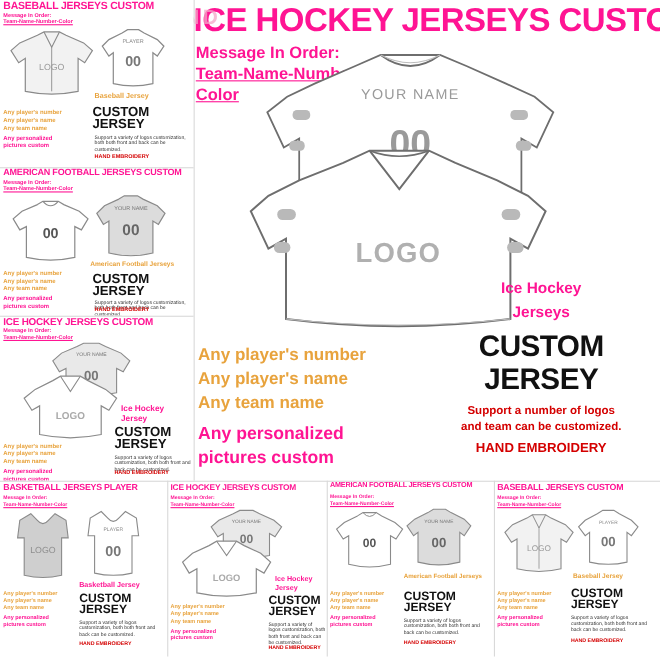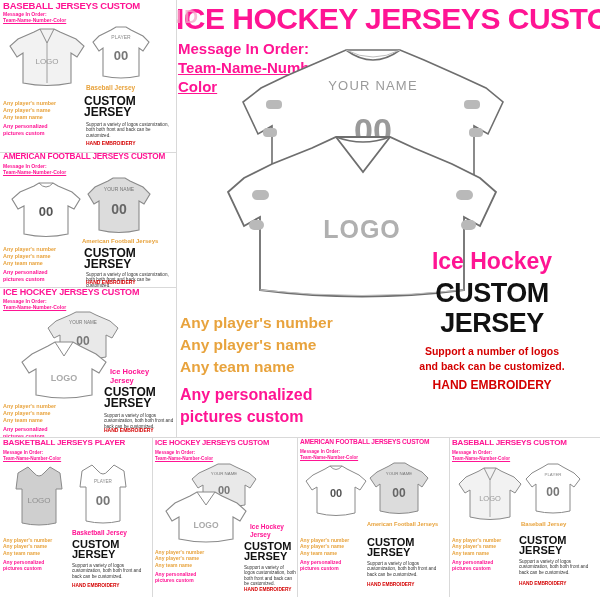--- a/index.html
+++ b/index.html
@@ -38,21 +38,21 @@
   .msgbox .l1{color:#ff1493;font-weight:bold;font-size:15px;line-height:18px;}
   .msgbox .l2{color:#ff1493;font-weight:bold;font-size:15px;line-height:19px;text-decoration:underline;}
 
   .centerfeat{
     position:absolute;left:180px;top:312px;width:210px;
     color:#e8a33d;font-weight:bold;font-size:15.5px;line-height:22px;
   }
   .centerfeat .pk{color:#ff1493;}
 
   .rightblock{position:absolute;left:392px;top:250px;width:200px;text-align:center;}
-  .rightblock .t1{color:#ff1493;font-weight:bold;font-size:23px;line-height:22px;}
+  .rightblock .t1{color:#ff1493;font-weight:bold;font-size:14px;line-height:22px;}
   .rightblock .t2{color:#111;font-weight:bold;font-size:27px;line-height:30px;letter-spacing:-0.5px;}
   .rightblock .t3{color:#d40000;font-weight:bold;font-size:10.5px;line-height:15px;margin-top:6px;}
   .rightblock .t4{color:#d40000;font-weight:bold;font-size:12px;line-height:16px;margin-top:3px;}
 
   .watermark{
     position:absolute;left:60px;top:6px;color:#f3a8c8;opacity:.75;
     font-size:19px;font-weight:bold;letter-spacing:3px;
   }
 
   .tiny{font-size:4.6px;}
@@ -104,24 +104,25 @@
   <div class="centerfeat">
     <div>Any player's number</div>
     <div>Any player's name</div>
     <div>Any team name</div>
     <div class="pk" style="margin-top:6px;font-size:16px;">Any personalized</div>
     <div class="pk" style="font-size:16px;">pictures custom</div>
   </div>
 
   <div class="rightblock">
     <div class="t1">Ice Hockey</div>
+    <div class="t1">Jerseys</div>
     <div class="t2" style="margin-top:6px;">CUSTOM</div>
     <div class="t2">JERSEY</div>
     <div class="t3">Support a number of logos</div>
-    <div class="t3" style="margin-top:0">and back can be customized.</div>
+    <div class="t3" style="margin-top:0">and team can be customized.</div>
     <div class="t4">HAND EMBROIDERY</div>
   </div>
 
   <div class="panel" style="left:0;top:0;width:176px;height:152px;">
     <div class="hdr" style="position:absolute;left:3px;top:1px;width:172px;font-size:9.5px;">BASEBALL JERSEYS CUSTOM</div>
     <div class="msg" style="position:absolute;left:3px;top:12px;font-size:5px;">Message In Order:</div>
     <div class="msg" style="position:absolute;left:3px;top:18px;font-size:5px;text-decoration:underline;">Team-Name-Number-Color</div>
 
     <div class="jersey" style="left:6px;top:26px;width:82px;height:66px;">
       <svg class="jsvg" viewBox="0 0 82 66" xmlns="http://www.w3.org/2000/svg">

